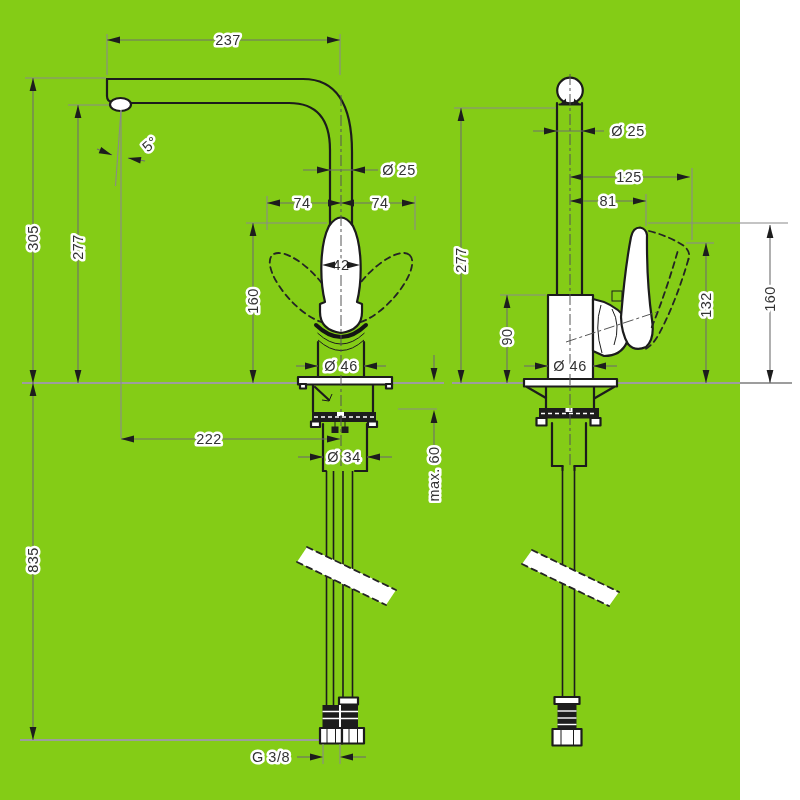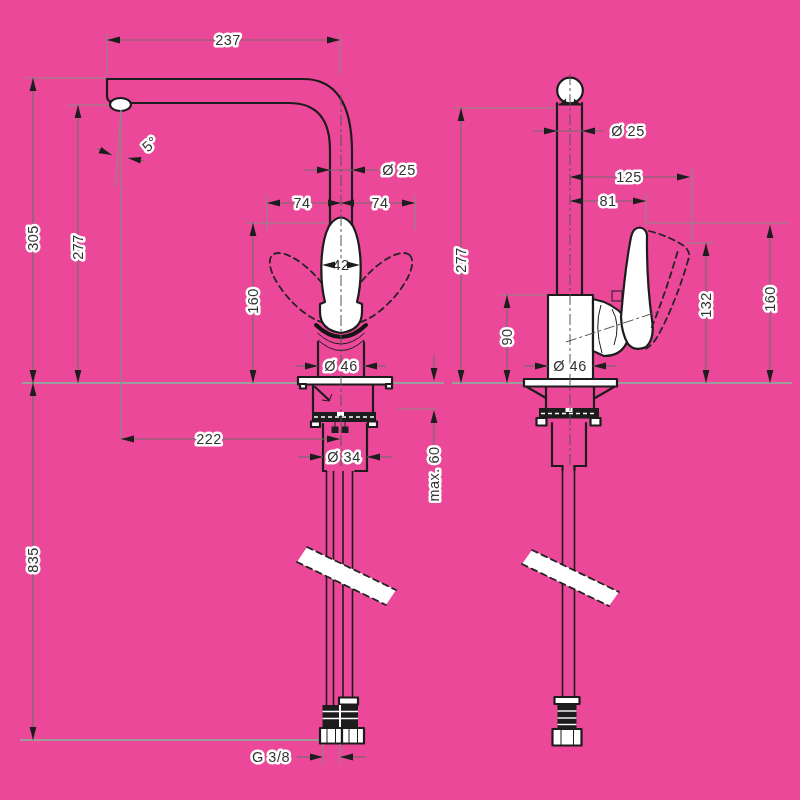--- a/index.html
+++ b/index.html
@@ -1,16 +1,16 @@
 <!DOCTYPE html>
 <html><head>
 <meta charset="utf-8">
 <style>
   html,body{margin:0;padding:0;background:#fff;}
-  .stage{width:800px;height:800px;background:#ec4899;position:relative;font-family:"Liberation Sans",sans-serif;}
+  .stage{width:740px;height:800px;background:#84cc16;position:relative;font-family:"Liberation Sans",sans-serif;}
   svg{display:block;}
   .obj  {fill:none;stroke:#1c1c1c;stroke-width:2.2;stroke-linejoin:round;stroke-linecap:round;}
   .objf {fill:#fff;stroke:#1c1c1c;stroke-width:2.2;stroke-linejoin:round;}
   .thin {fill:none;stroke:#1c1c1c;stroke-width:1;}
   .heavy{fill:none;stroke:#141414;stroke-width:4;stroke-linecap:round;}
   .dash {fill:none;stroke:#242424;stroke-width:1.8;stroke-dasharray:6 4.5;stroke-linecap:round;}
   .cl   {fill:none;stroke:#555;stroke-width:1;stroke-dasharray:11 3 3 3;}
   .ref  {fill:none;stroke:#8a8a8a;stroke-width:1.1;}
   .dim  {fill:none;stroke:#6e6e6e;stroke-width:1.1;}
   .arr  {fill:#1d1d1d;stroke:none;}

